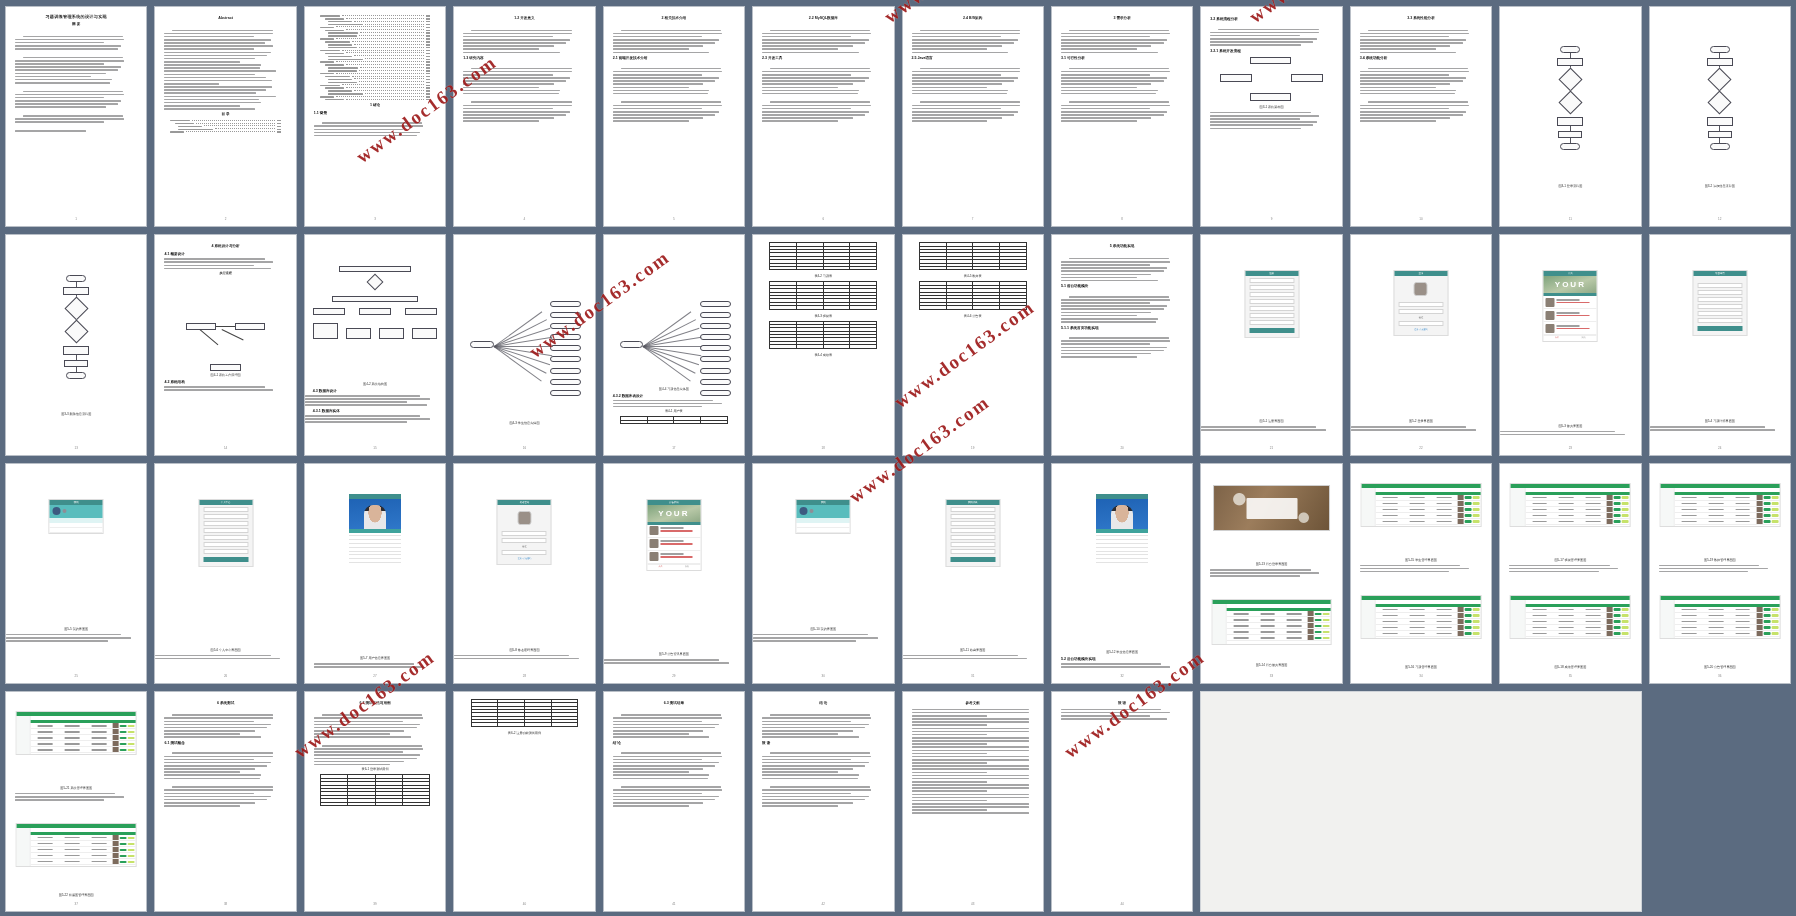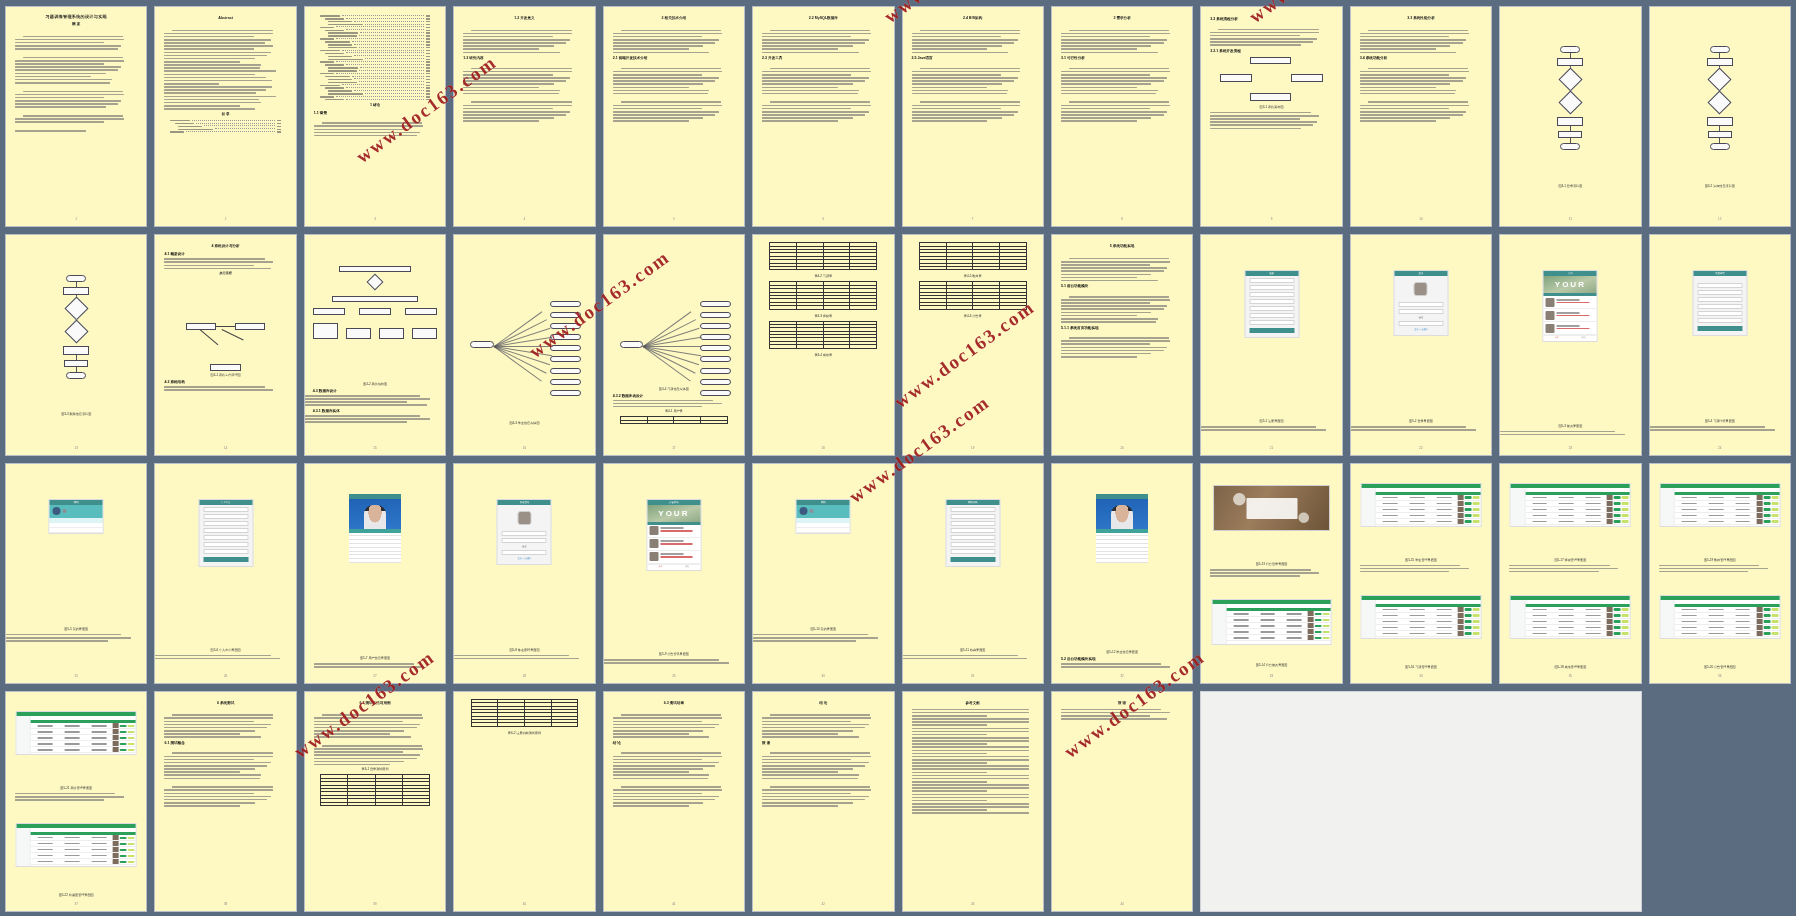--- a/index.html
+++ b/index.html
@@ -15,21 +15,21 @@
     width: 1796px; height: 916px;
     background: #5b6b80;
     display: grid;
     grid-template-columns: repeat(12, 1fr);
     grid-template-rows: repeat(4, 1fr);
     gap: 7px;
     padding: 6px 5px 4px 5px;
   }
   .page {
     position: relative;
-    background: #fef9c3;
+    background: #ffffff;
     overflow: hidden;
     border: 1px solid #b9bfc7;
   }
   .page.empty { background: #f1f1ef; border-color: #cfd3d8; }
   .wide { grid-column: span 3; }
 
   
   .doc { position: absolute; inset: 0; padding: 7px 9px; }
   .ttl {
     text-align: center; font-size: 4.1px; color: #1a1a1a;

